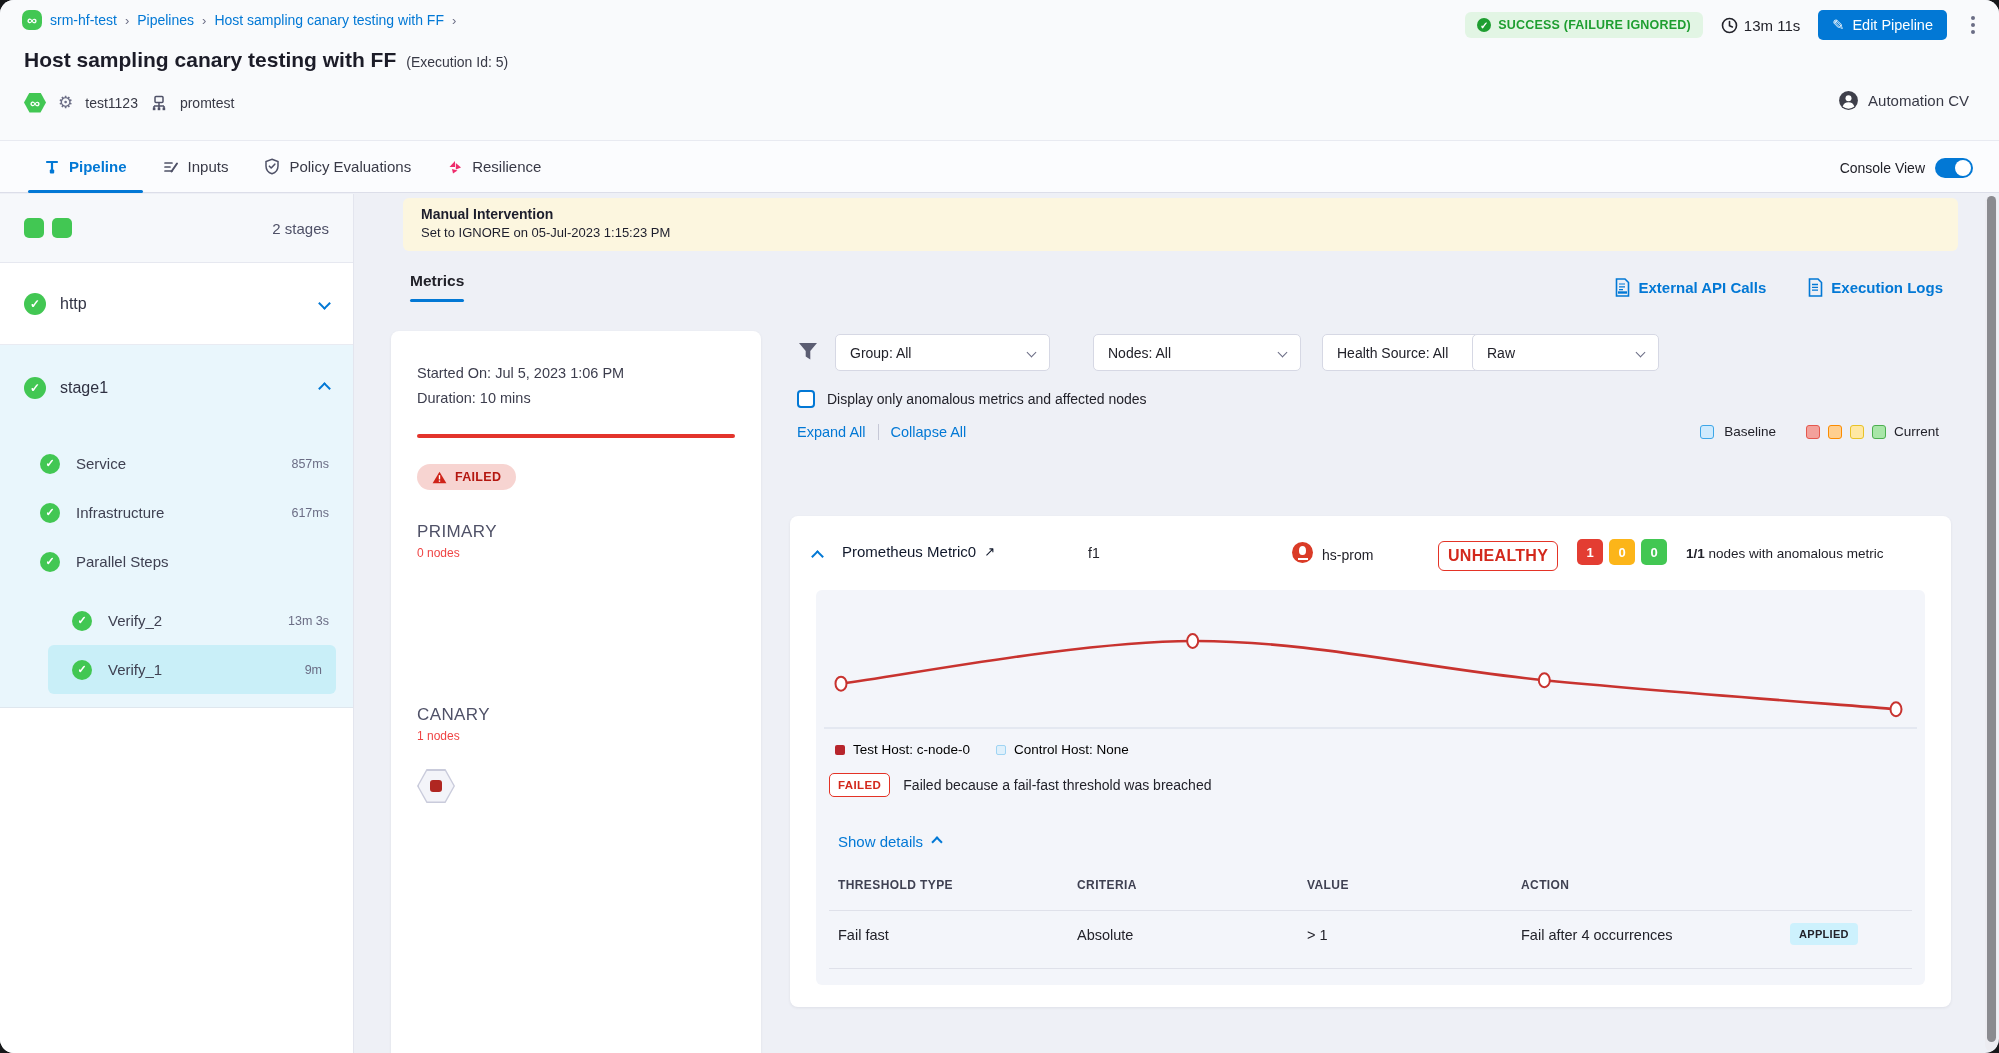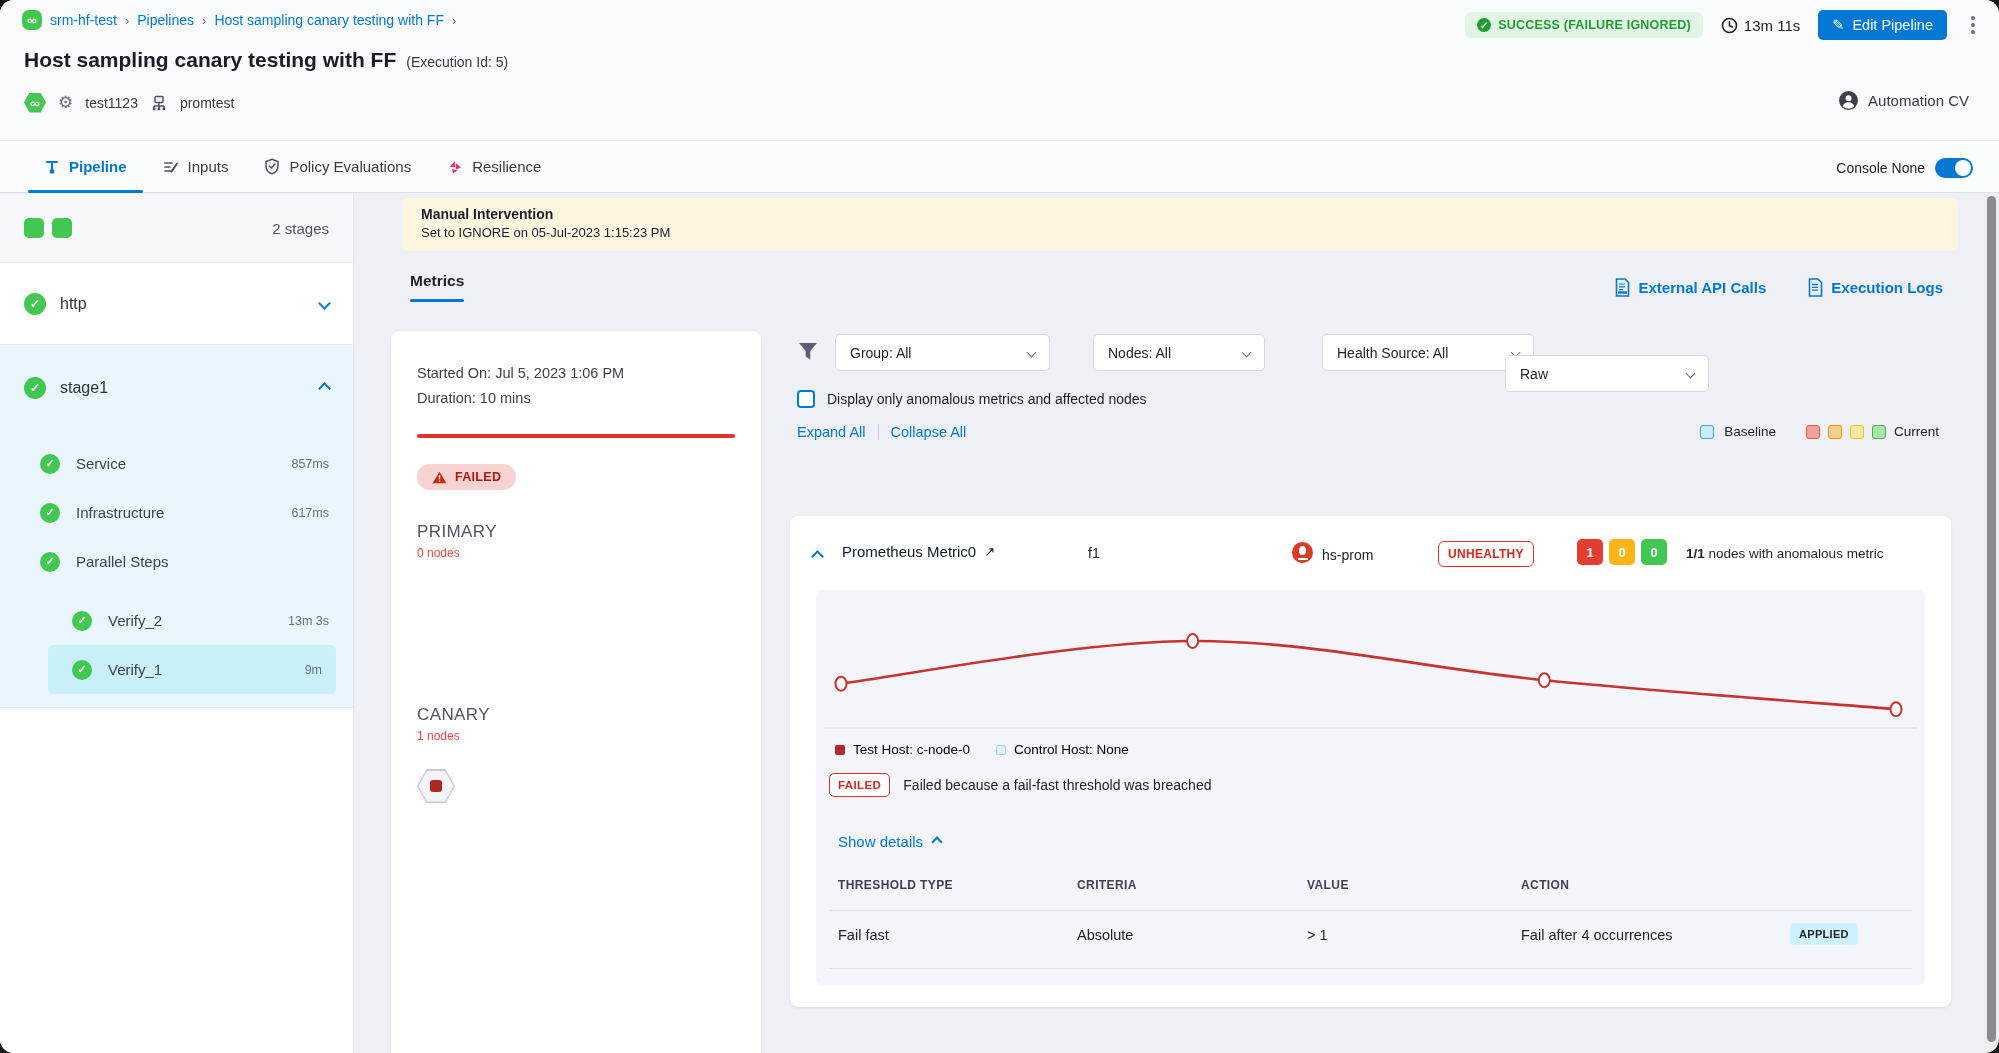--- a/index.html
+++ b/index.html
@@ -90,23 +90,23 @@
   .hexnode { position:relative; width:38px; height:34px; margin-top:26px; cursor:pointer; }
   .hexnode .outer { position:absolute; inset:0; background:#c9cbdb; clip-path:polygon(25% 0,75% 0,100% 50%,75% 100%,25% 100%,0 50%); }
   .hexnode .inner { position:absolute; inset:1.5px; background:#f3f4f9; clip-path:polygon(25% 0,75% 0,100% 50%,75% 100%,25% 100%,0 50%); }
   .hexnode .dot { position:absolute; left:50%; top:50%; width:12px; height:12px; transform:translate(-50%,-50%); background:#b02721; border-radius:3px; }
 
   
   .funnel { position:absolute; left:797px; top:340px; }
   .dropdown { position:absolute; top:334px; height:37px; background:#fff; border:1px solid #d6d8e4; border-radius:5px; display:flex; align-items:center; padding:0 14px; font-size:14px; color:#22222a; cursor:pointer; }
   .dd-caret { margin-left:auto; width:7px; height:7px; border-right:1.8px solid #6b6d85; border-bottom:1.8px solid #6b6d85; transform:rotate(45deg); }
   .dd-group { left:835px; width:215px; }
-  .dd-nodes { left:1093px; width:172px; }
+  .dd-nodes { left:1093px; width:208px; }
   .dd-health { left:1322px; width:212px; }
-  .dd-mode { left:1505px; width:204px;margin-top:21px; }
+  .dd-mode { left:1472px; width:187px; }
   .chk-row { position:absolute; left:797px; top:390px; display:flex; align-items:center; gap:12px; font-size:14px; color:#22222a; }
   .checkbox { width:18px; height:18px; border:2px solid #0278d5; border-radius:4px; background:#fff; cursor:pointer; }
   .exp-row { position:absolute; left:797px; top:424px; display:flex; align-items:center; gap:12px; font-size:14.5px; }
   .link { color:#0278d5; cursor:pointer; }
   .vdiv { width:1px; height:16px; background:#c6c8d6; }
   .legend-row { position:absolute; right:60px; top:424px; display:flex; align-items:center; gap:8px; font-size:13.5px; color:#22222a; }
   .lg-sq { width:14px; height:14px; border-radius:3px; }
   .lg-baseline { background:#cfeafd; border:1.5px solid #3da6e8; margin-right:2px; }
   .lg-cur0 { background:#f3a19b; border:1.5px solid #e4584e; }
   .lg-cur1 { background:#ffcf8f; border:1.5px solid #fb8c00; }
@@ -120,21 +120,21 @@
   .metric-card { position:absolute; left:790px; top:516px; width:1161px; height:491px; background:#fff; border-radius:8px; box-shadow:0 1px 3px rgba(40,41,61,.08); }
   .metric-row { position:relative; height:74px; }
   .metric-row .chev { position:absolute; left:23px; top:36px; }
   .metric-link { position:absolute; left:52px; top:27px; display:flex; align-items:center; gap:8px; color:#0f172a; font-size:15px; cursor:pointer; }
   .ext-ico { font-size:13px; }
   .cell-group { position:absolute; left:298px; top:29px; font-size:14px; color:#22222a; }
   .cell-hs { position:absolute; left:502px; top:26px; display:flex; align-items:flex-end; gap:9px; font-size:14px; color:#22222a; }
   .prom-ico { width:21px; height:21px; border-radius:50%; background:#da3b27; position:relative; flex:none; }
   .prom-ico::after { content:""; position:absolute; left:7px; top:4px; width:7px; height:9px; background:#fff; border-radius:50% 50% 45% 45%; }
   .prom-ico::before { content:""; position:absolute; left:5.5px; bottom:3px; width:10px; height:2px; background:#fff; }
-  .risk-badge { position:absolute; left:648px; top:25px; border:1.5px solid #e43326; color:#d3281c; font-size:12px; font-weight:bold; letter-spacing:.3px; border-radius:6px; padding:5px 9px; background:#fff; }
+  .risk-badge { position:absolute; left:648px; top:25px; border:1.5px solid #e43326; color:#d3281c; font-size:16px; font-weight:bold; letter-spacing:.3px; border-radius:6px; padding:5px 9px; background:#fff; }
   .node-badges { position:absolute; left:787px; top:23px; display:flex; gap:6px; }
   .nb { width:26px; height:26px; border-radius:5px; color:#fff; font-size:13px; font-weight:bold; display:flex; align-items:center; justify-content:center; }
   .nb-0 { background:#e33d32; } .nb-1 { background:#fcb519; } .nb-2 { background:#42c753; }
   .nodes-text { position:absolute; left:896px; top:30px; font-size:13.5px; color:#22222a; white-space:nowrap; }
   .nodes-text b { font-weight:bold; }
 
   
   .panel { position:absolute; left:26px; top:74px; width:1109px; height:395px; background:#f3f5fa; border-radius:6px; }
   .panel svg.chart { position:absolute; left:0; top:0; }
   .chart-legend { position:absolute; left:19px; top:152px; display:flex; gap:26px; font-size:13.5px; color:#000000; }
@@ -248,21 +248,21 @@
     </div>
     <div class="tab">
       <svg width="16" height="16" viewBox="0 0 16 16">
             <path d="M8 2 L8 8 L2.5 8 Z" fill="#ee2c6c"></path>
             <path d="M8.8 4 L14 8.5 L8.8 10.5 Z" fill="#ee2c6c"></path>
             <path d="M5 10 L10.5 11.5 L6 14.5 Z" fill="#ee2c6c"></path>
           </svg>
       <span>Resilience</span>
     </div>
     <div class="console-wrap">
-      <span>Console None</span>
+      <span>Console View</span>
       <span class="toggle"></span>
     </div>
   </div>
 
   <div class="sidebar">
     <div class="stages-header">
       <span class="sq-green"></span>
       <span class="sq-green"></span>
       <span class="stage-count">2 stages</span>
     </div>

